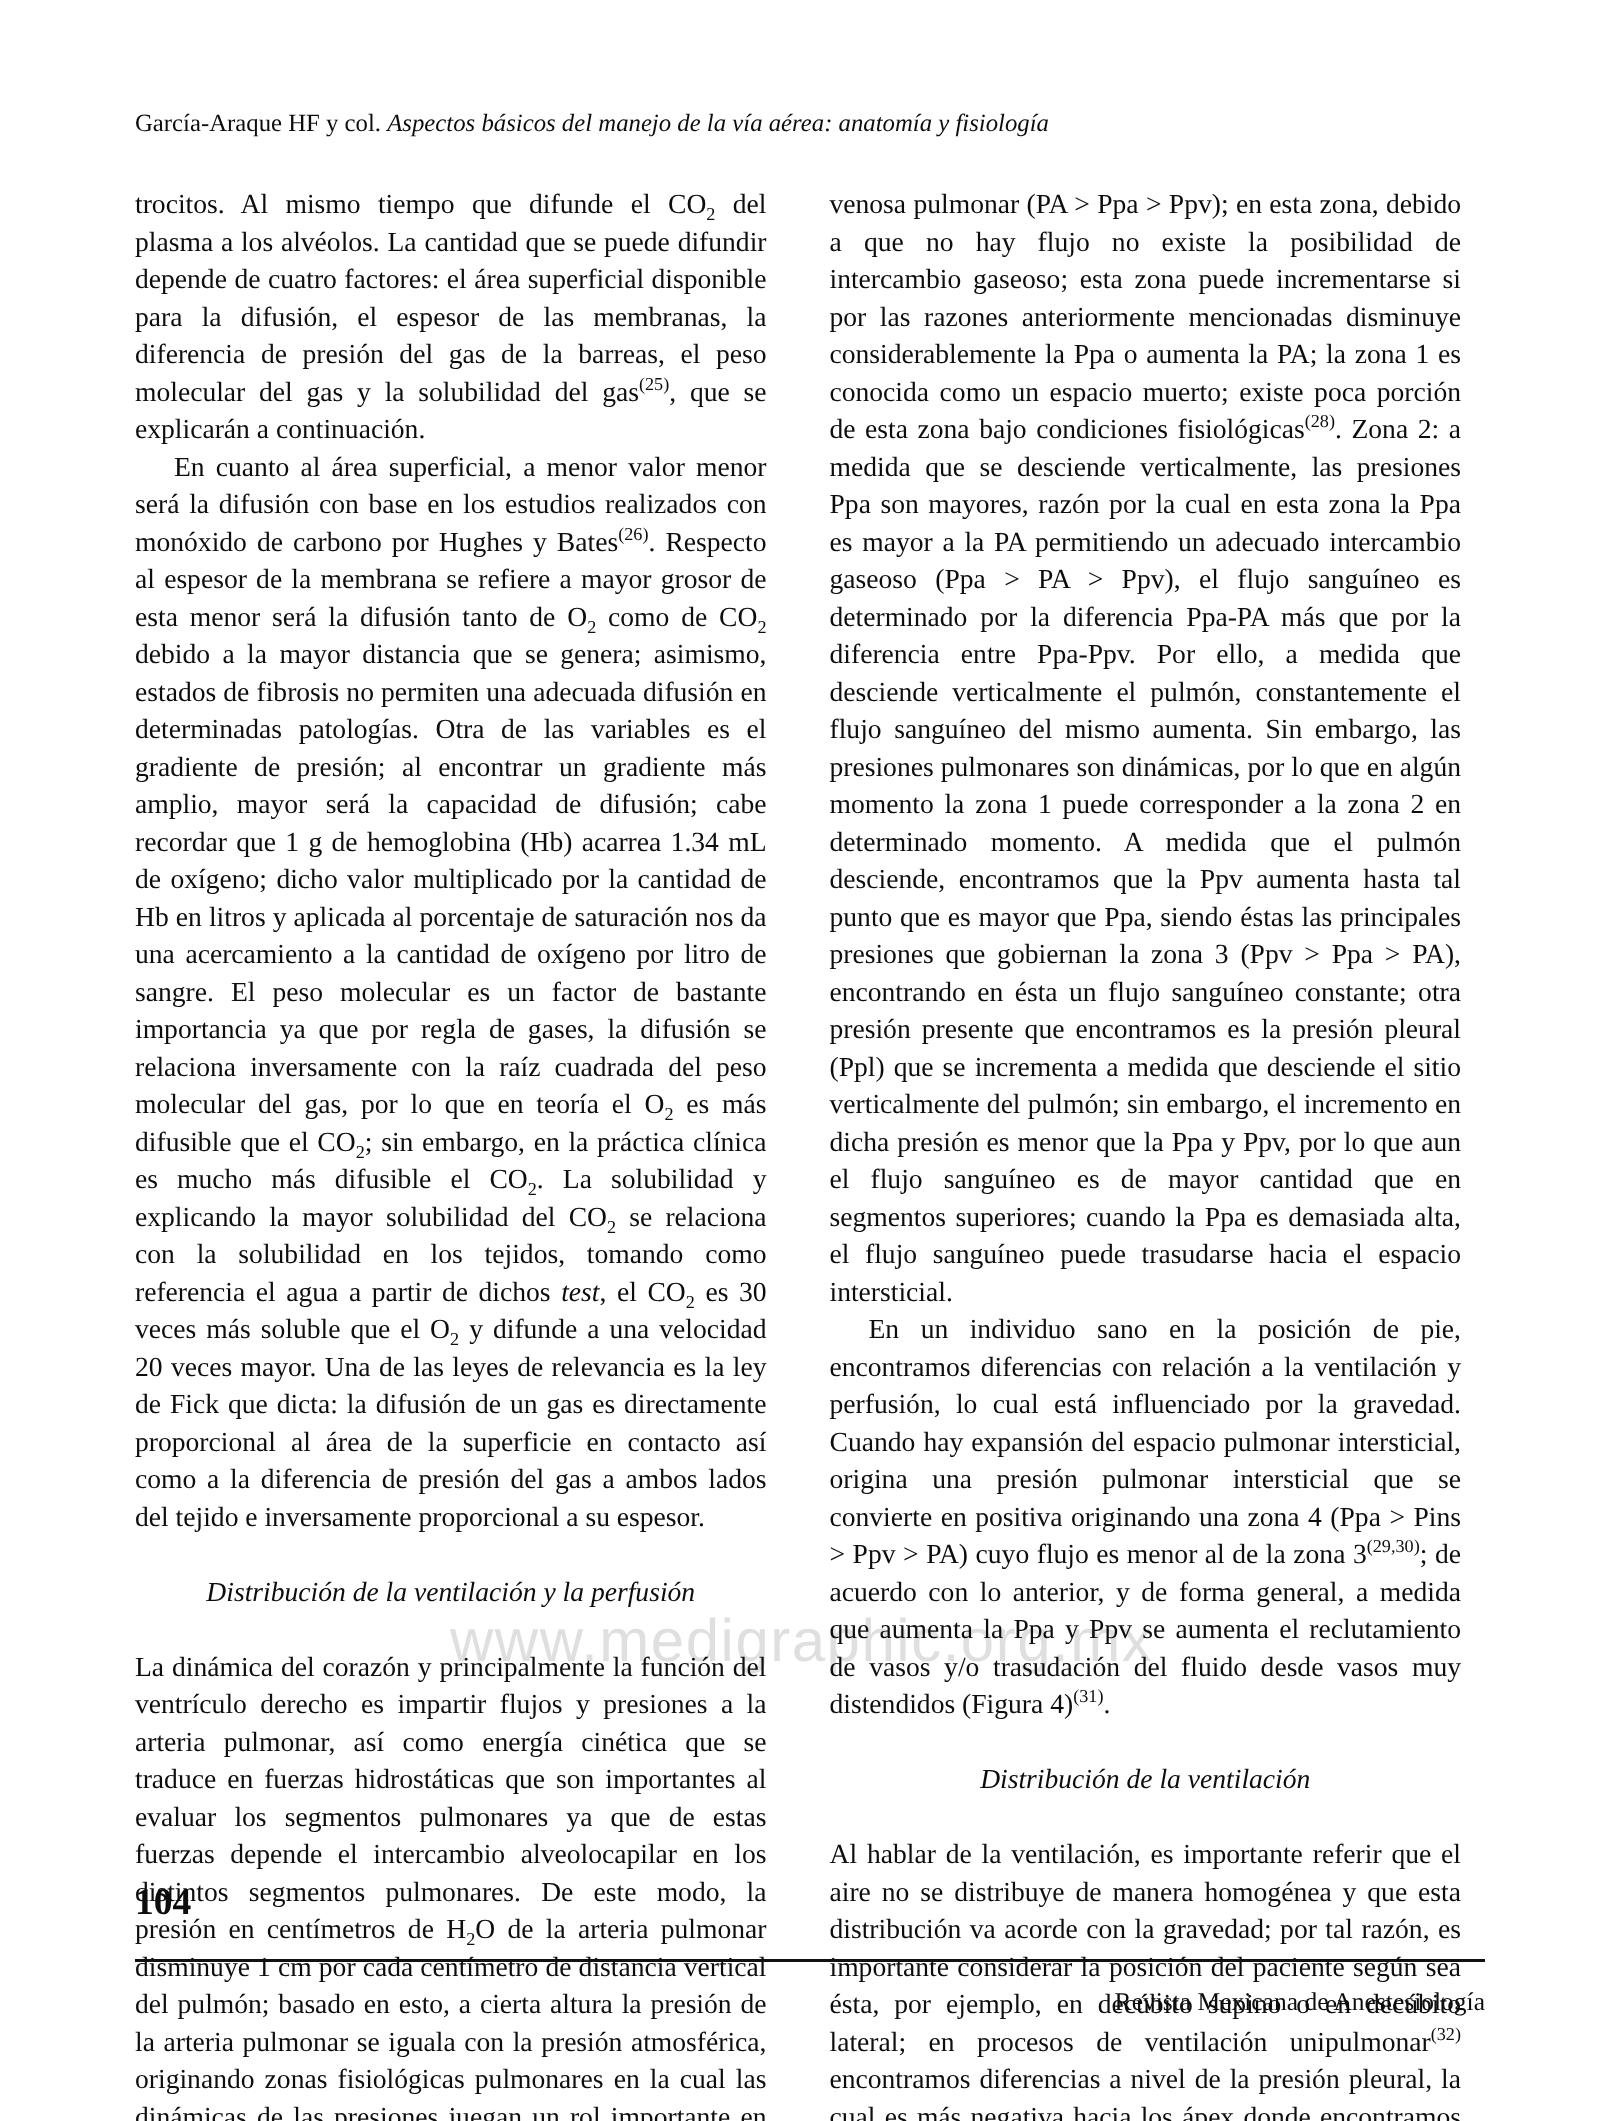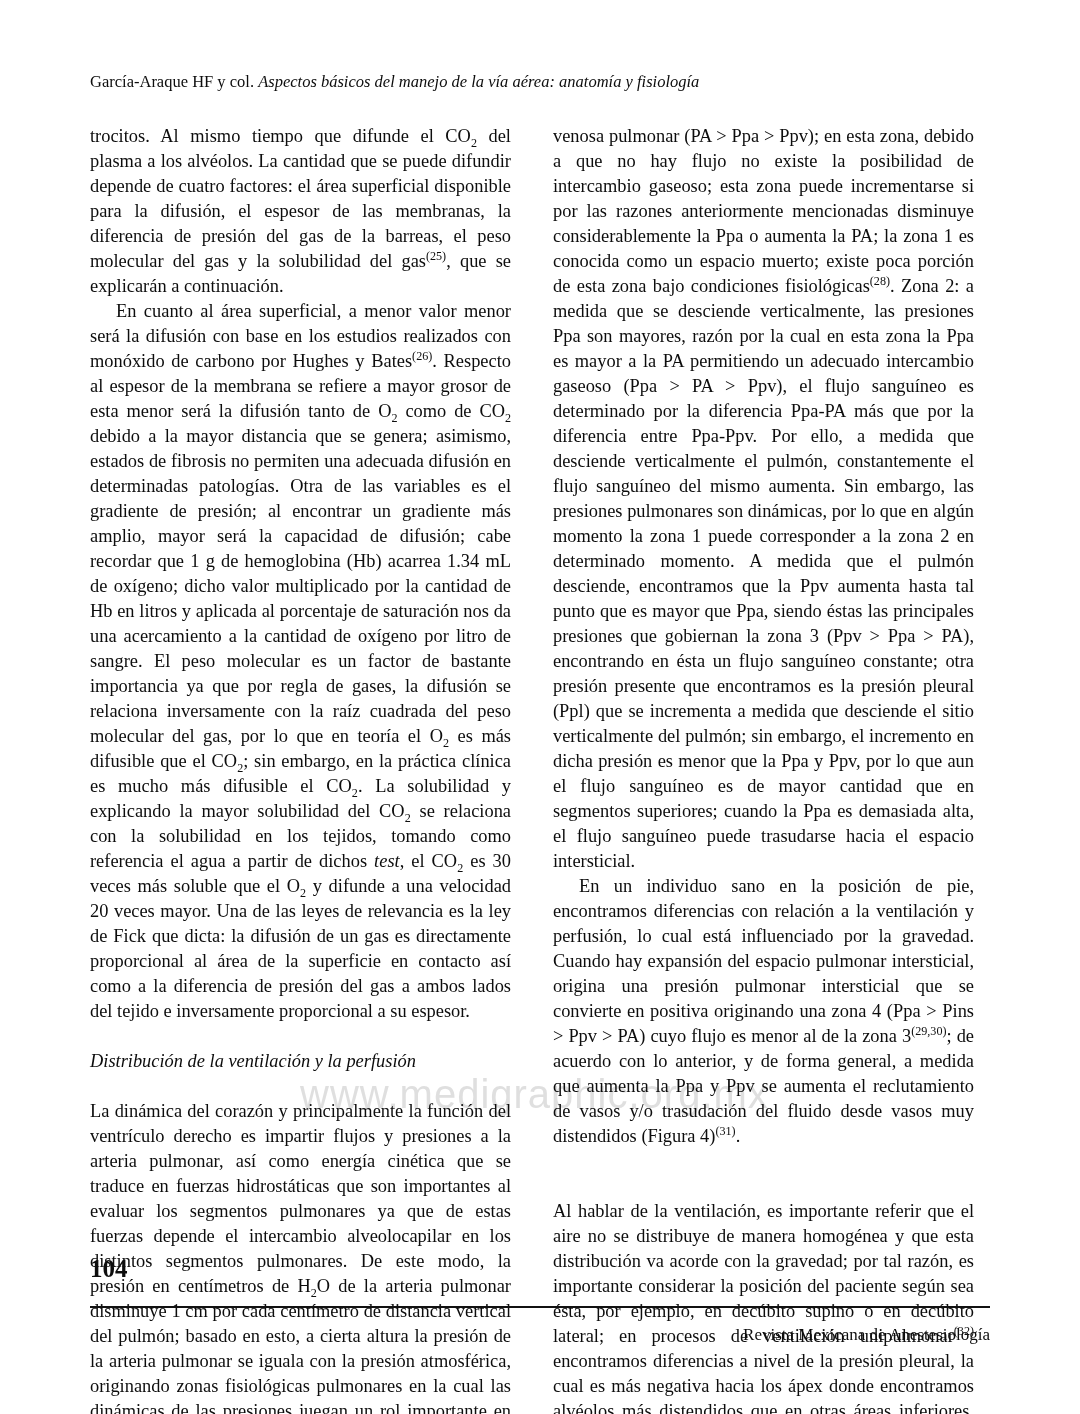--- a/index.html
+++ b/index.html
@@ -74,21 +74,21 @@
     hyphens: manual;
   }
   p.indent { text-indent: 26px; }
 
   h2.section-heading {
     margin: 0;
     font-size: 18.4px;
     line-height: 25.0px;
     font-style: italic;
     font-weight: normal;
-    text-align: left;
+    text-align: center;
   }
 
   .gap-before-heading { height: 25px; }
   .gap-after-heading  { height: 25px; }
 
   sup {
     font-size: 0.66em;
     vertical-align: super;
     line-height: 0;
   }
@@ -151,20 +151,21 @@
 
     </div>
 
     <div class="col">
 
       <p class="para"><span>venosa pulmonar (PA &gt; Ppa &gt; Ppv); en esta zona, debido a que no hay flujo no existe la posibilidad de intercambio gaseoso; esta zona puede incrementarse si por las razones anteriormente mencionadas disminuye considerablemente la Ppa o aumenta la PA; la zona 1 es conocida como un espacio muerto; existe poca porción de esta zona bajo condiciones fisiológicas</span><sup>(28)</sup><span>. Zona 2: a medida que se desciende verticalmente, las presiones Ppa son mayores, razón por la cual en esta zona la Ppa es mayor a la PA permitiendo un adecuado intercambio gaseoso (Ppa &gt; PA &gt; Ppv), el flujo sanguíneo es determinado por la diferencia Ppa-PA más que por la diferencia entre Ppa-Ppv. Por ello, a medida que desciende verticalmente el pulmón, constantemente el flujo sanguíneo del mismo aumenta. Sin embargo, las presiones pulmonares son dinámicas, por lo que en algún momento la zona 1 puede corresponder a la zona 2 en determinado momento. A medida que el pulmón desciende, encontramos que la Ppv aumenta hasta tal punto que es mayor que Ppa, siendo éstas las principales presiones que gobiernan la zona 3 (Ppv &gt; Ppa &gt; PA), encontrando en ésta un flujo sanguíneo constante; otra presión presente que encontramos es la presión pleural (Ppl) que se incrementa a medida que desciende el sitio verticalmente del pulmón; sin embargo, el incremento en dicha presión es menor que la Ppa y Ppv, por lo que aun el flujo sanguíneo es de mayor cantidad que en segmentos superiores; cuando la Ppa es demasiada alta, el flujo sanguíneo puede trasudarse hacia el espacio intersticial.</span></p>
 
       <p class="para indent"><span>En un individuo sano en la posición de pie, encontramos diferencias con relación a la ventilación y perfusión, lo cual está influenciado por la gravedad. Cuando hay expansión del espacio pulmonar intersticial, origina una presión pulmonar intersticial que se convierte en positiva originando una zona 4 (Ppa &gt; Pins &gt; Ppv &gt; PA) cuyo flujo es menor al de la zona 3</span><sup>(29,30)</sup><span>; de acuerdo con lo anterior, y de forma general, a medida que aumenta la Ppa y Ppv se aumenta el reclutamiento de vasos y/o trasudación del fluido desde vasos muy distendidos (Figura 4)</span><sup>(31)</sup><span>.</span></p>
 
       <div class="gap-before-heading"></div>
+      <h2 class="section-heading">Distribución de la ventilación</h2>
       <div class="gap-after-heading"></div>
 
       <p class="para"><span>Al hablar de la ventilación, es importante referir que el aire no se distribuye de manera homogénea y que esta distribución va acorde con la gravedad; por tal razón, es importante considerar la posición del paciente según sea ésta, por ejemplo, en decúbito supino o en decúbito lateral; en procesos de ventilación unipulmonar</span><sup>(32)</sup><span> encontramos diferencias a nivel de la presión pleural, la cual es más negativa hacia los ápex donde encontramos alvéolos más distendidos que en otras áreas inferiores, donde la presión pleural es más positiva (menos negativa) 7.5 cmH</span></p>
 
     </div>
   </div>
 
   <div class="footer-rule"></div>
   <div class="folio">104</div>
   <div class="journal-name">Revista Mexicana de Anestesiología</div>

